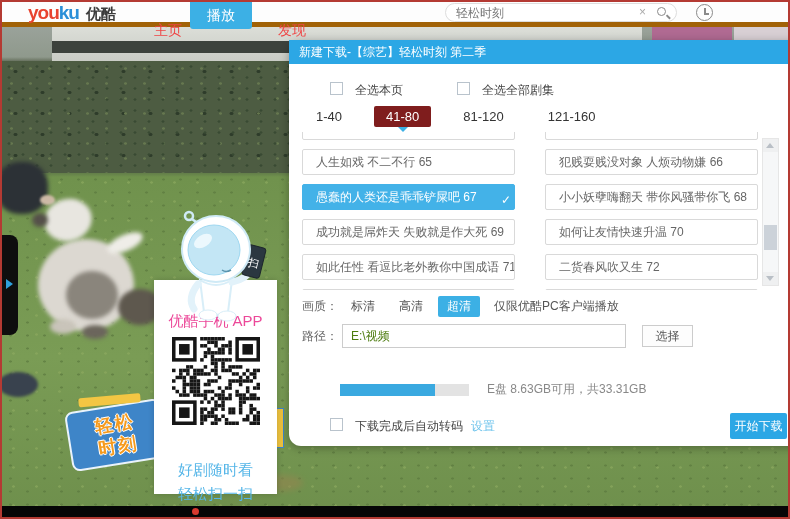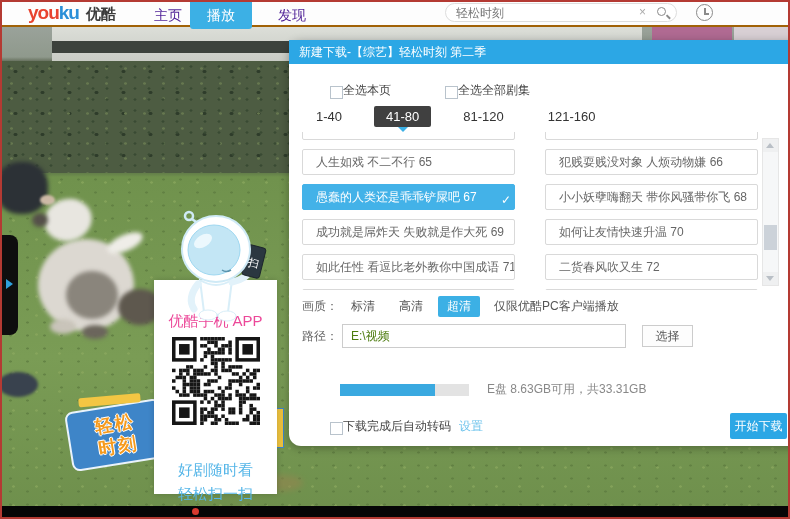--- a/index.html
+++ b/index.html
@@ -1,24 +1,24 @@
 <!DOCTYPE html>
 <html><head>
 <meta charset="utf-8">
 <style>
   * { margin:0; padding:0; box-sizing:border-box; }
   html,body { width:790px; height:519px; font-family:"Liberation Sans", sans-serif; }
   .screen { position:relative; width:790px; height:519px; background:#fff; border:2px solid #b43a33; overflow:hidden; }
 
   
-  .hdr { position:absolute; top:0; left:0; right:0; height:25px; background:#fdfdfd; border-bottom:2px solid #a16207; z-index:12; }
+  .hdr { position:absolute; top:0; left:0; right:0; height:25px; background:#fdfdfd; border-bottom:5px solid #a16207; z-index:12; }
   .logo { position:absolute; left:26px; top:0px; font-weight:bold; font-size:19px; letter-spacing:-1px; }
   .logo .p1 { color:#e8432f; } .logo .p2 { color:#2a8fd8; }
   .logo-cn { position:absolute; left:84px; top:3px; font-size:15px; font-weight:bold; color:#3c3c3c; }
-  .nav-item { position:absolute; top:5px; font-size:14px; color:#4c1d95; cursor:pointer; }
+  .nav-item { position:absolute; top:20px; font-size:14px; color:#ef4444; cursor:pointer; }
   .nav-home { left:152px; } .nav-disc { left:276px; }
   .nav-active { left:188px; top:0; width:62px; height:27px; background:#3cb0e5; color:#fff; text-align:center; line-height:26px; border-radius:0 0 3px 3px; }
   .searchbox { position:absolute; left:443px; top:1px; width:232px; height:19px; border:1px solid #ddd; border-radius:10px; background:#fff; }
   .searchbox input { position:absolute; left:10px; top:1px; width:180px; height:15px; border:none; outline:none; font-size:12px; color:#6d28d9; background:transparent; }
   .clear-x { position:absolute; right:30px; top:1px; color:#aaa; font-size:12px; cursor:pointer; }
   .mag { position:absolute; right:10px; top:3px; width:9px; height:9px; border:1.5px solid #8a8a8a; border-radius:50%; }
   .mag::after { content:""; position:absolute; left:8px; top:8px; width:5px; height:1.5px; background:#8a8a8a; transform:rotate(45deg); }
   .clock { position:absolute; left:694px; top:2px; width:17px; height:17px; border:1.5px solid #8a8a8a; border-radius:50%; }
   .clock::after { content:""; position:absolute; left:7px; top:3px; width:1.5px; height:6px; background:#8a8a8a; }
   .clock::before { content:""; position:absolute; left:7px; top:8px; width:5px; height:1.5px; background:#8a8a8a; }
@@ -66,26 +66,26 @@
   .card .qr { position:absolute; left:18px; top:57px; width:88px; height:88px; background:#fff; }
   .card .l1 { position:absolute; left:0; width:100%; top:158px; font-size:15px; color:#56b6e8;margin-top:47px; }
   .card .l2 { position:absolute; left:0; width:100%; top:181px; font-size:15px; color:#56b6e8; }
   .mascot { position:absolute; left:168px; top:206px; width:100px; height:118px; z-index:7; }
 
   
   .dlg { position:absolute; left:287px; top:38px; width:569px; height:406px; background:#fff; z-index:10; box-shadow:0 2px 10px rgba(0,0,0,.3); font-size:12px;border-radius:12px; }
   .dlg-title { position:absolute; left:0; top:0; width:100%; height:24px; background:#2ca7e5; color:#fff; line-height:24px; padding-left:10px; font-size:12px; }
   .dlg-close { position:absolute; right:6px; top:0; width:20px; height:24px; color:#fff; font-size:15px; text-align:center; line-height:22px; cursor:pointer; }
   .selrow { position:absolute; left:13px; top:42px; display:flex; gap:26px; align-items:center; }
-  .ckwrap { display:flex; align-items:flex-end; gap:0; cursor:pointer;padding-left:28px; }
+  .ckwrap { display:flex; align-items:flex-start; gap:12px; cursor:pointer;padding-left:28px; }
   .ck { width:13px; height:13px; border:1px solid #b9c3cc; background:#fff; display:inline-block; }
   .cklabel { color:#444; }
   .tabs { position:absolute; left:15px; top:64px; display:flex; gap:20px; align-items:center; height:24px; }
   .tab { padding:3px 12px; color:#333; font-size:13px; cursor:pointer; position:relative; }
-  .tab.active { background:#404040; color:#fff; border-radius:2px; }
+  .tab.active { background:#7f1d1d; color:#fff; border-radius:2px; }
   .tab.active::after { content:""; position:absolute; left:50%; bottom:-5px; margin-left:-5px; border-left:5px solid transparent; border-right:5px solid transparent; border-top:5px solid #3cb0e5; }
   .list { position:absolute; left:13px; top:92px; width:457px; height:158px; overflow:hidden; }
   .list-in { position:absolute; left:0; top:-18px; display:flex; flex-direction:column; gap:9px; }
   .eprow { display:flex; gap:30px; }
   .ep { width:213px; height:26px; border:1px solid #d9d9d9; border-radius:2px; background:#fff; color:#666; line-height:24px; padding-left:13px; white-space:nowrap; overflow:hidden; cursor:pointer; position:relative; }
   .ep.sel { background:#43b2e8; border-color:#43b2e8; color:#fff; }
   .ep.sel .tick { position:absolute; right:3px; bottom:-3px; color:#fff; font-size:12px; }
   .sbar { position:absolute; left:473px; top:98px; width:17px; height:148px; background:#f6f7f8; border:1px solid #e6e6e6; }
   .sbtn { position:absolute; left:0; width:15px; height:13px; background:#eff0f1; cursor:pointer; }
   .sbtn.up { top:0; } .sbtn.dn { bottom:0; }

